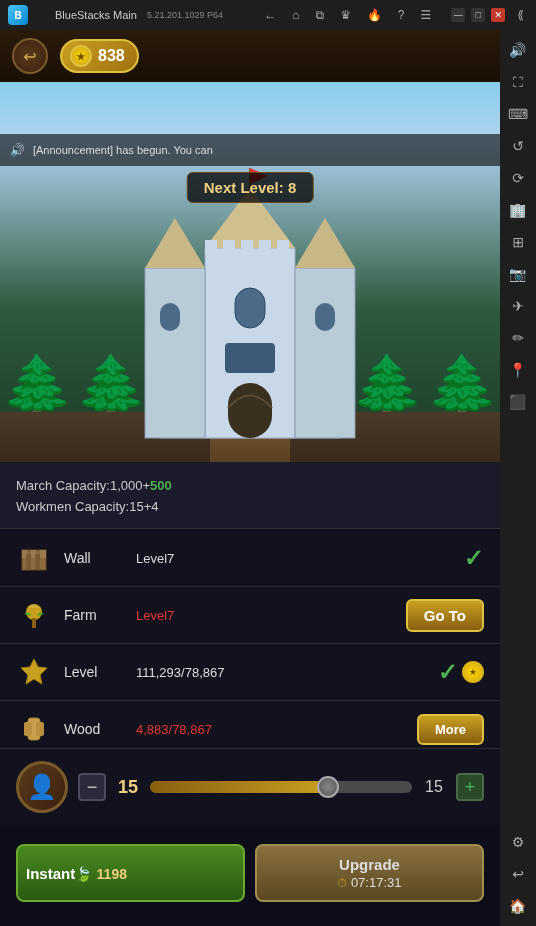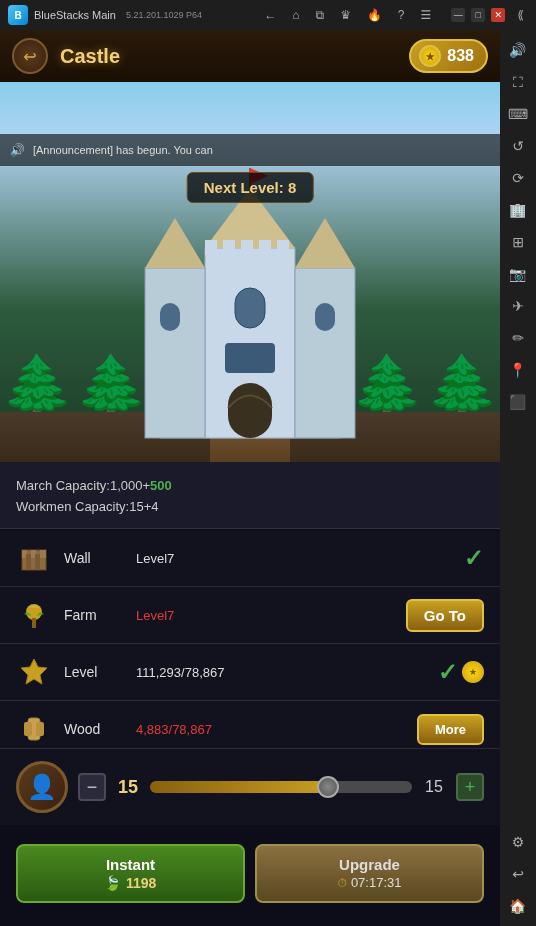--- a/index.html
+++ b/index.html
@@ -37,20 +37,21 @@
       display: flex;
       align-items: center;
       justify-content: center;
       font-size: 10px;
       color: white;
       font-weight: bold;
     }
     .bs-title {
       color: #ccc;
       font-size: 11px;
+      margin-left: 21px;
     }
     .bs-subtitle {
       color: #888;
       font-size: 9px;
       margin-left: 4px;
     }
     .bs-controls {
       display: flex;
       align-items: center;
       gap: 8px;
@@ -425,21 +426,21 @@
       padding: 12px 16px;
       background: #0d0d1a;
     }
     .instant-btn {
       flex: 1;
       background: linear-gradient(180deg, #4a8a20, #2a5a10);
       border: 2px solid #6aaa30;
       border-radius: 8px;
       padding: 10px 8px;
       display: flex;
-      flex-direction: column;
+      flex-direction: row;
       align-items: center;
       cursor: pointer;
     }
     .instant-label {
       color: white;
       font-size: 15px;
       font-weight: bold;
     }
     .instant-cost {
       display: flex;
@@ -577,21 +578,20 @@
   <div class="sidebar-icon">↩</div>
   <div class="sidebar-icon">🏠</div>
 </div>
 
 <div class="game-container">
 
   <div class="game-header">
     <div class="back-btn">
       <span>↩</span>
     </div>
-    <span class="header-title">Castle</span>
     <div class="gold-badge">
       <div class="gold-coin">★</div>
       <span class="gold-amount">838</span>
     </div>
   </div>
 
   <div class="castle-image">
 
     <div class="announcement-bar">
       <span class="announce-icon">🔊</span>

